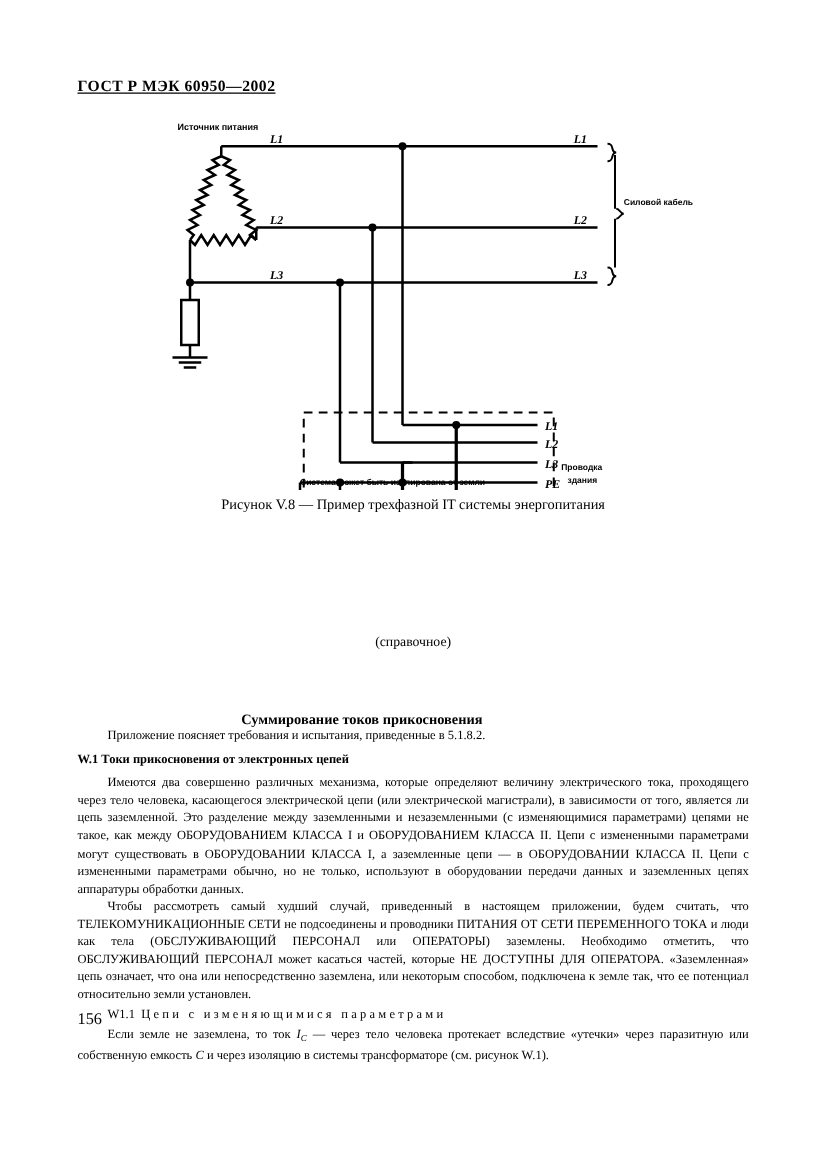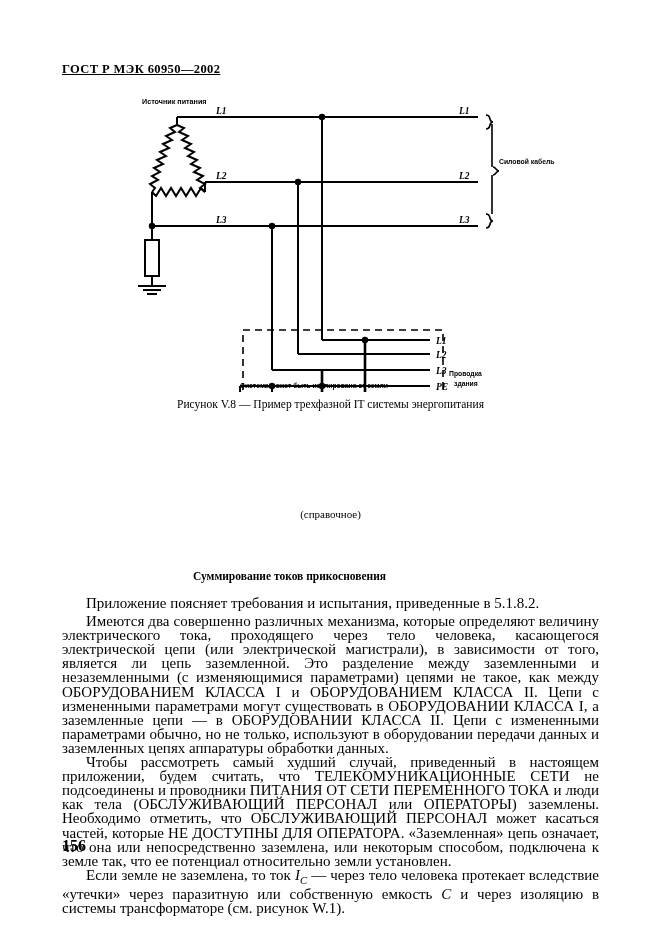--- a/index.html
+++ b/index.html
@@ -84,23 +84,23 @@
     width: 579px;
     text-align: center;
     font-weight: bold;
     font-size: 11.5px;
   }
 
   
   .body-col {
     position: absolute;
     left: 62px;
-    top: 596px;
+    top: 582px;
     width: 537px;
-    font-size: 15px;
+    font-size: 10px;
     line-height: 14.1px;
     text-align: justify;
   }
   .body-col p {
     margin: 0;
   }
   .p-indent {
     text-indent: 24px;
   }
   .sub-head {
@@ -126,23 +126,22 @@
   }
   .var-italic sub {
     font-size: 0.72em;
     font-style: italic;
   }
 
   
   .page-number {
     position: absolute;
     left: 62px;
-    top: 837px;
-    font-size: 16px;
-    font-weight: bold;
+    top: 807px;
+    font-size: 13px;
   }
 
   
   .lbl-bold {
     font-family: "Liberation Sans", sans-serif;
     font-size: 7.2px;
     font-weight: bold;
     fill: #000;
   }
   .lbl-phase {
@@ -285,25 +284,29 @@
 
   <div class="figure-caption">Рисунок V.8 — Пример трехфазной IT системы энергопитания</div>
 
   <div class="appendix-sub">(справочное)</div>
 
   <div class="section-title">Суммирование токов прикосновения</div>
 
   <div class="body-col">
     <p class="lead-line">Приложение поясняет требования и испытания, приведенные в 5.1.8.2.</p>
 
+    <p class="sub-head">W.1 Токи прикосновения от электронных цепей</p>
 
     <p class="p-indent">Имеются два совершенно различных механизма, которые определяют величину электрического тока, проходящего через тело человека, касающегося электрической цепи (или электрической магистрали), в зависимости от того, является ли цепь заземленной. Это разделение между заземленными и незаземленными (с изменяющимися параметрами) цепями не такое, как между ОБОРУДОВАНИЕМ КЛАССА I и ОБОРУДОВАНИЕМ КЛАССА II. Цепи с измененными параметрами могут существовать в ОБОРУДОВАНИИ КЛАССА I, а заземленные цепи — в ОБОРУДОВАНИИ КЛАССА II. Цепи с измененными параметрами обычно, но не только, используют в оборудовании передачи данных и заземленных цепях аппаратуры обработки данных.</p>
 
     <p class="p-indent">Чтобы рассмотреть самый худший случай, приведенный в настоящем приложении, будем считать, что ТЕЛЕКОМУНИКАЦИОННЫЕ СЕТИ не подсоединены и проводники ПИТАНИЯ ОТ СЕТИ ПЕРЕМЕННОГО ТОКА и люди как тела (ОБСЛУЖИВАЮЩИЙ ПЕРСОНАЛ или ОПЕРАТОРЫ) заземлены. Необходимо отметить, что ОБСЛУЖИВАЮЩИЙ ПЕРСОНАЛ может касаться частей, которые НЕ ДОСТУПНЫ ДЛЯ ОПЕРАТОРА. «Заземленная» цепь означает, что она или непосредственно заземлена, или некоторым способом, подключена к земле так, что ее потенциал относительно земли установлен.</p>
 
+    <p class="spaced-head">
+      <span>W1.1</span><span>&nbsp;&nbsp;</span><span class="ls">Цепи с изменяющимися параметрами</span>
+    </p>
 
     <p class="p-indent">
       <span>Если земле не заземлена, то ток </span><span class="var-italic"><span>I</span><sub>C</sub></span><span> — через тело человека протекает вследствие «утечки» через паразитную или собственную емкость </span><span class="var-italic">C</span><span> и через изоляцию в системы трансформаторе (см. рисунок W.1).</span>
     </p>
   </div>
 
   <div class="page-number">156</div>
 
 </div>
 

